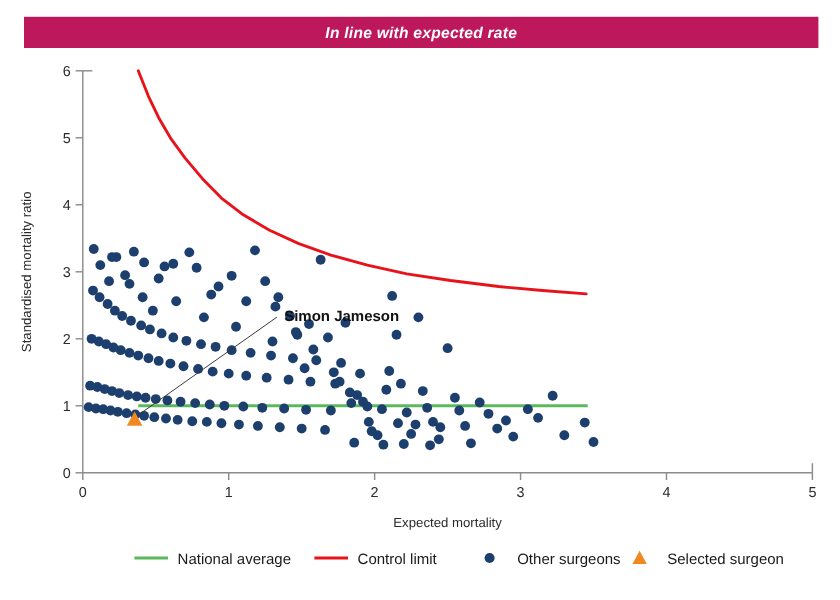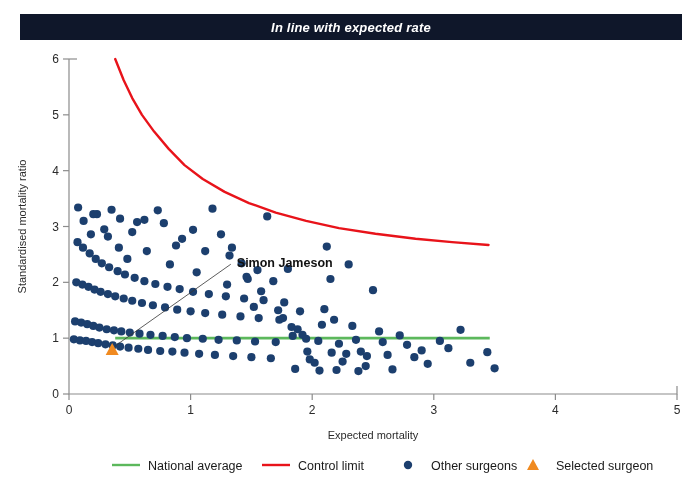--- a/index.html
+++ b/index.html
@@ -5,21 +5,21 @@
   html,body{margin:0;padding:0;}
   body{
     width:700px;height:500px;
     background:#ffffff;
     font-family:"Liberation Sans",sans-serif;
     overflow:hidden;
     position:relative;
   }
   #banner{
     position:absolute;left:20px;top:14px;width:662px;height:26px;
-    background:#0f172a;
+    background:#be185d;
     display:flex;align-items:center;justify-content:center;
   }
   #banner-text{
     color:#ffffff;font-weight:bold;font-style:italic;font-size:13px;
     letter-spacing:.2px;
   }
   #chart{position:absolute;left:0;top:40px;width:700px;height:460px;}
   svg{display:block;}
   .axis-line{stroke:#8c8c8c;stroke-width:1.2;fill:none;}
   .tick-line{stroke:#8c8c8c;stroke-width:1.2;}

